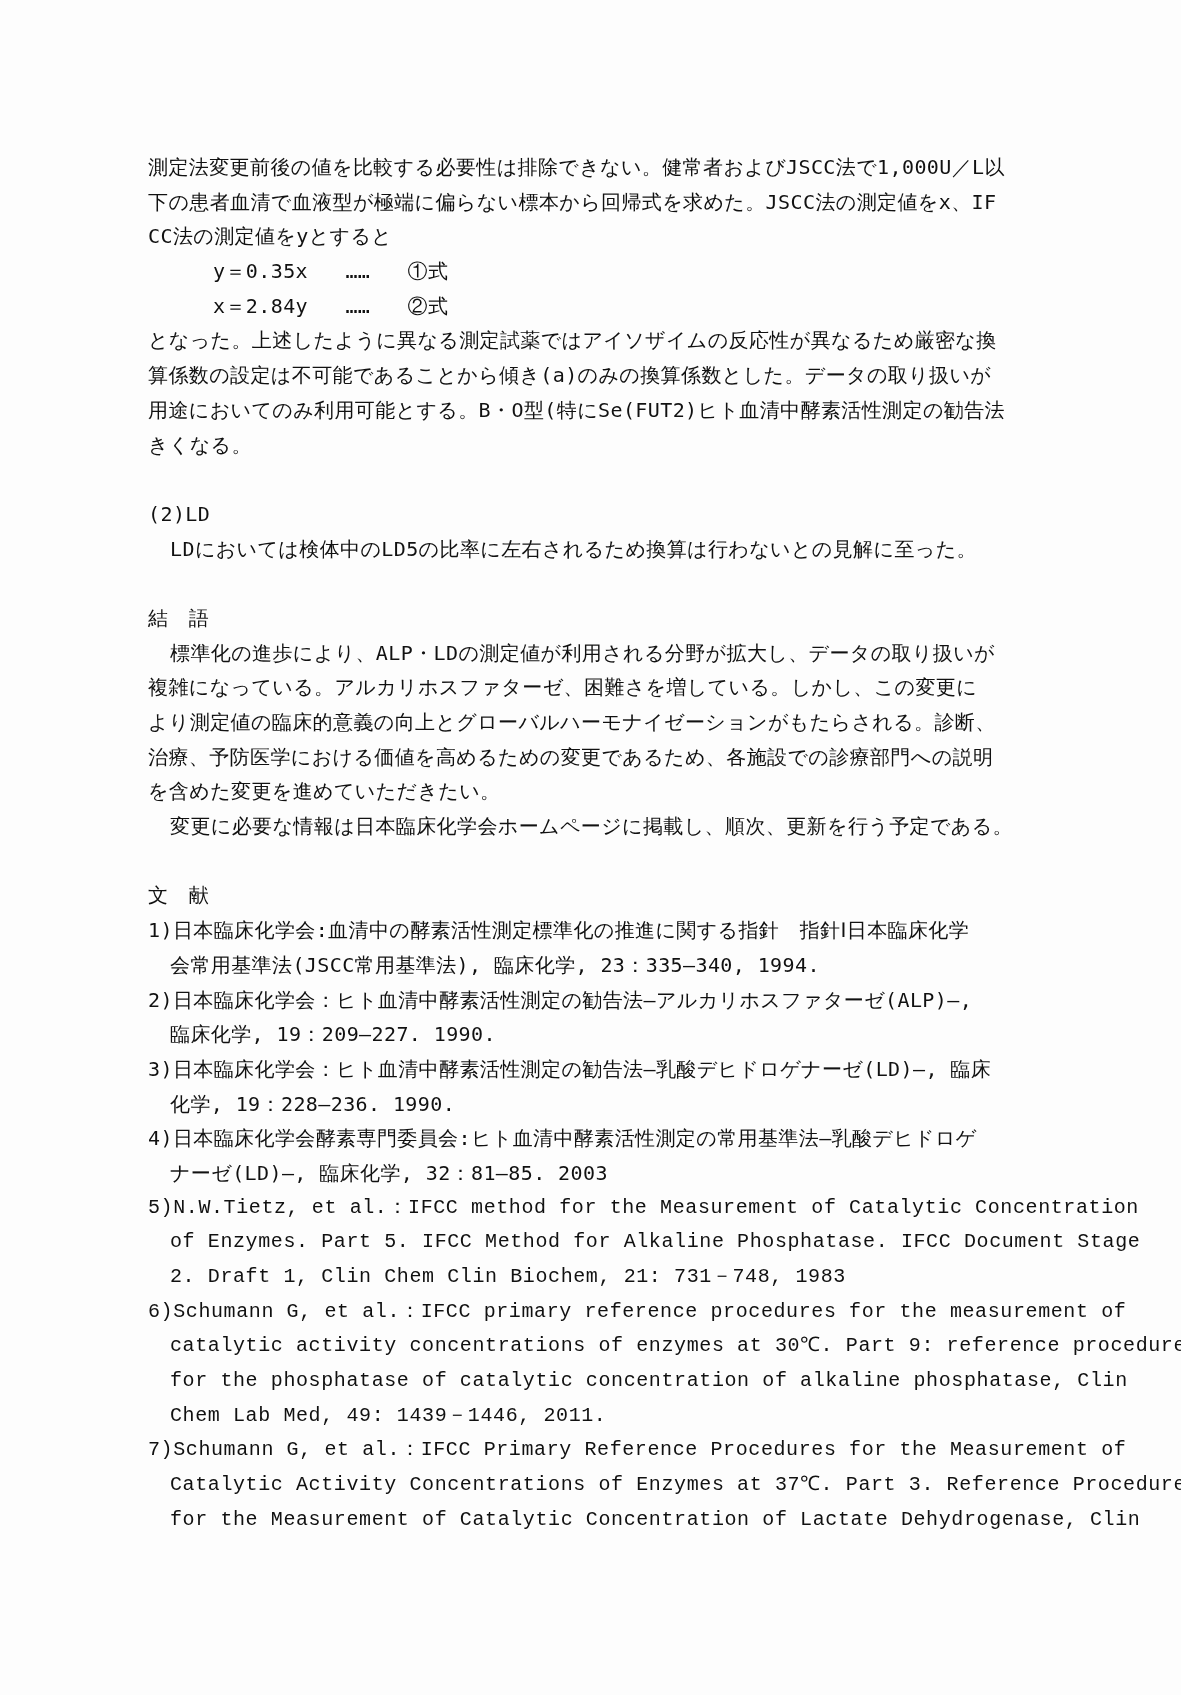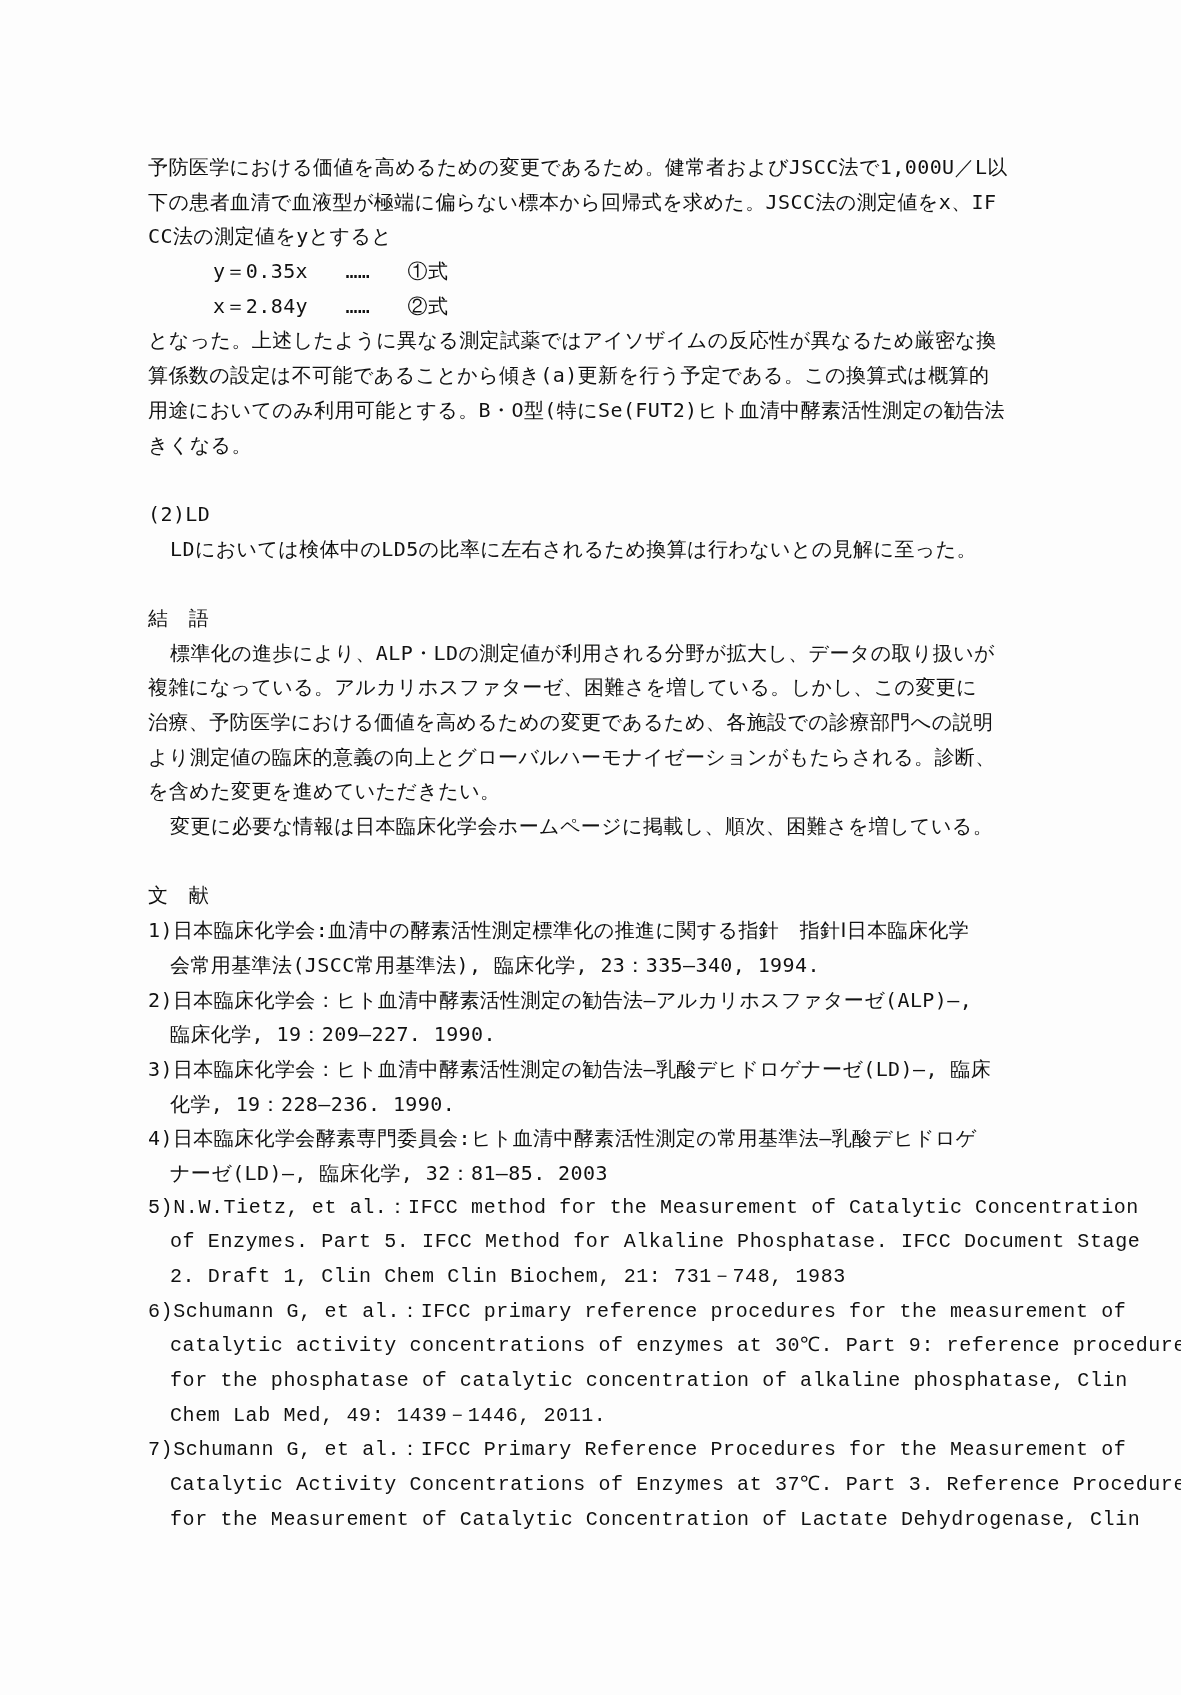--- a/index.html
+++ b/index.html
@@ -35,54 +35,54 @@
       font-family: "Liberation Mono", "DejaVu Sans Mono", monospace;
       letter-spacing: 0.6px;
     }
   </style>
 </head>
 <body>
 
 <div class="page">
 
   <div>
-    <div class="line">予防医学における価値を高めるための変更であるため。健常者およびJSCC法で1,000U／L以</div>
+    <div class="line">測定法変更前後の値を比較する必要性は排除できない。健常者およびJSCC法で1,000U／L以</div>
     <div class="line">下の患者血清で血液型が極端に偏らない標本から回帰式を求めた。JSCC法の測定値をx、IF</div>
     <div class="line">CC法の測定値をyとすると</div>
   </div>
 
   <div>
     <div class="line indent-eq"><span>y＝0.35x</span>   <span>……</span>   <span>①式</span></div>
     <div class="line indent-eq"><span>x＝2.84y</span>   <span>……</span>   <span>②式</span></div>
   </div>
 
   <div>
     <div class="line">となった。上述したように異なる測定試薬ではアイソザイムの反応性が異なるため厳密な換</div>
-    <div class="line">算係数の設定は不可能であることから傾き(a)更新を行う予定である。この換算式は概算的</div>
+    <div class="line">算係数の設定は不可能であることから傾き(a)のみの換算係数とした。データの取り扱いが</div>
     <div class="line">用途においてのみ利用可能とする。B・O型(特にSe(FUT2)ヒト血清中酵素活性測定の勧告法</div>
     <div class="line">きくなる。</div>
   </div>
 
   <div class="blank"></div>
 
   <div>
     <div class="line">(2)LD</div>
     <div class="line indent1">LDにおいては検体中のLD5の比率に左右されるため換算は行わないとの見解に至った。</div>
   </div>
 
   <div class="blank"></div>
 
   <div>
     <div class="line">結　語</div>
     <div class="line indent1">標準化の進歩により、ALP・LDの測定値が利用される分野が拡大し、データの取り扱いが</div>
     <div class="line">複雑になっている。アルカリホスファターゼ、困難さを増している。しかし、この変更に</div>
+    <div class="line">より測定値の臨床的意義の向上とグローバルハーモナイゼーションがもたらされる。診断、</div>
     <div class="line">治療、予防医学における価値を高めるための変更であるため、各施設での診療部門への説明</div>
-    <div class="line">より測定値の臨床的意義の向上とグローバルハーモナイゼーションがもたらされる。診断、</div>
     <div class="line">を含めた変更を進めていただきたい。</div>
-    <div class="line indent1">変更に必要な情報は日本臨床化学会ホームページに掲載し、順次、困難さを増している。</div>
+    <div class="line indent1">変更に必要な情報は日本臨床化学会ホームページに掲載し、順次、更新を行う予定である。</div>
   </div>
 
   <div class="blank"></div>
 
   <div>
     <div class="line">文　献</div>
 
     <div>
       <div class="line">1)日本臨床化学会:血清中の酵素活性測定標準化の推進に関する指針　指針Ⅰ日本臨床化学</div>
       <div class="line indent1">会常用基準法(JSCC常用基準法), 臨床化学, 23：335―340, 1994.</div>

